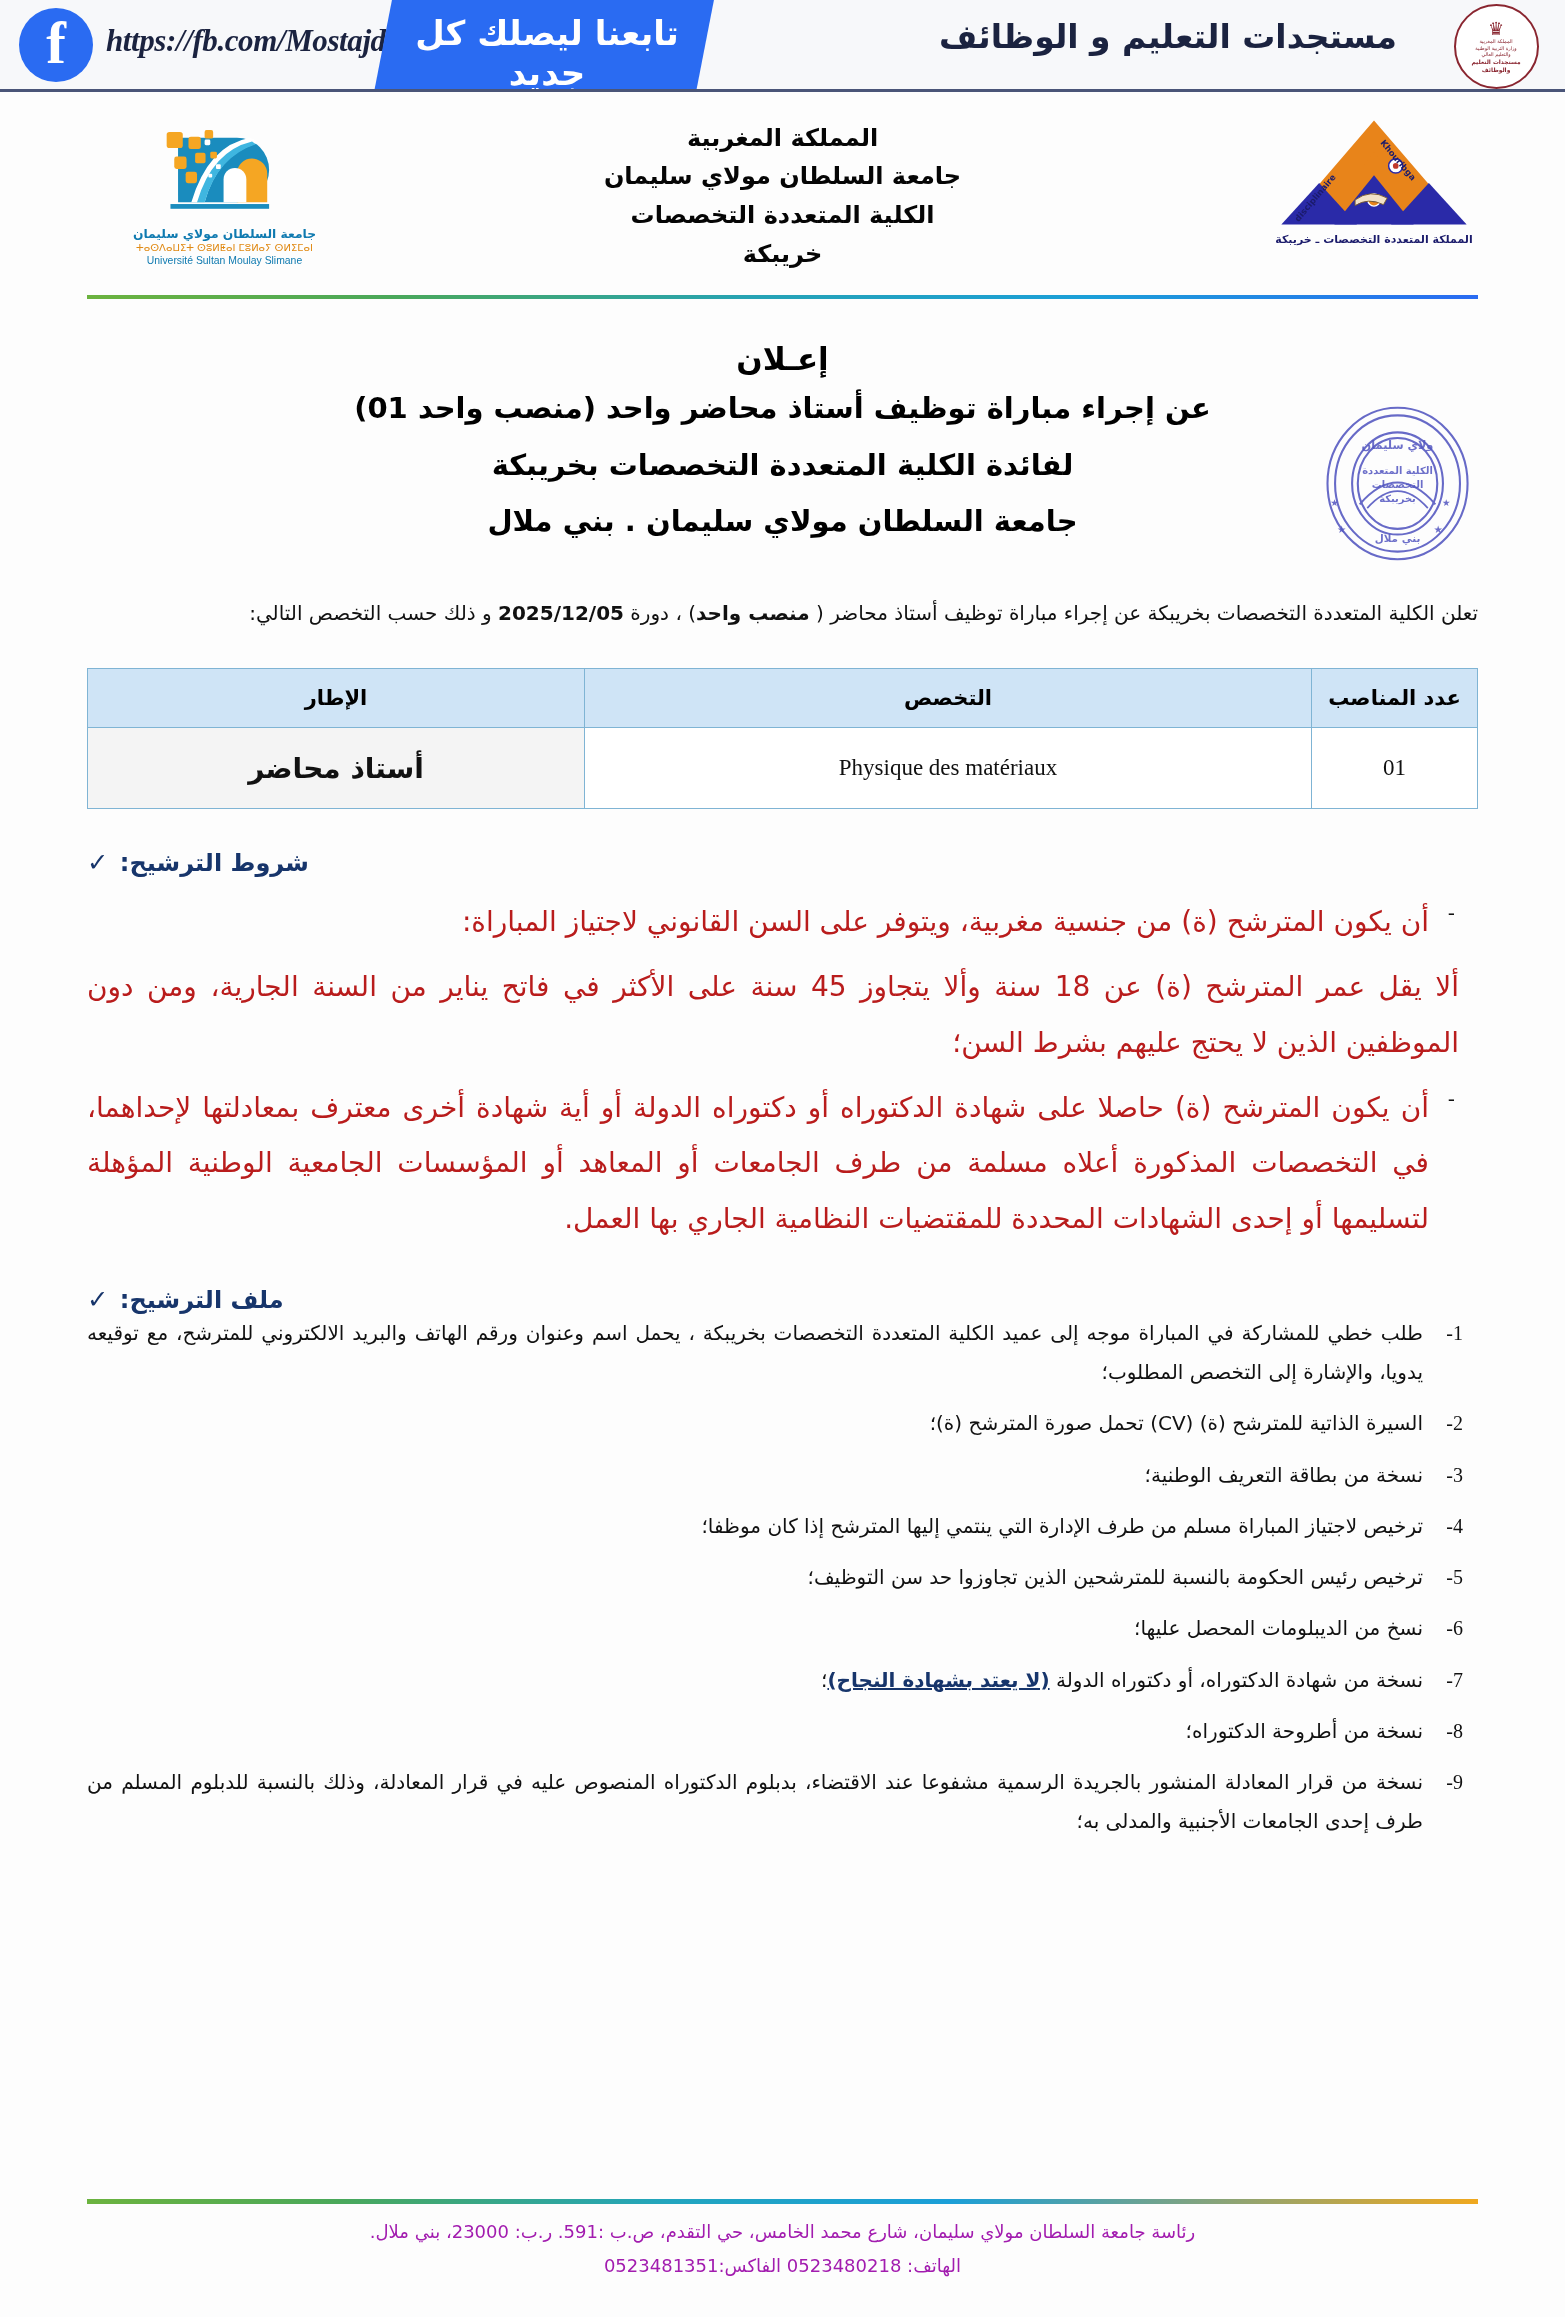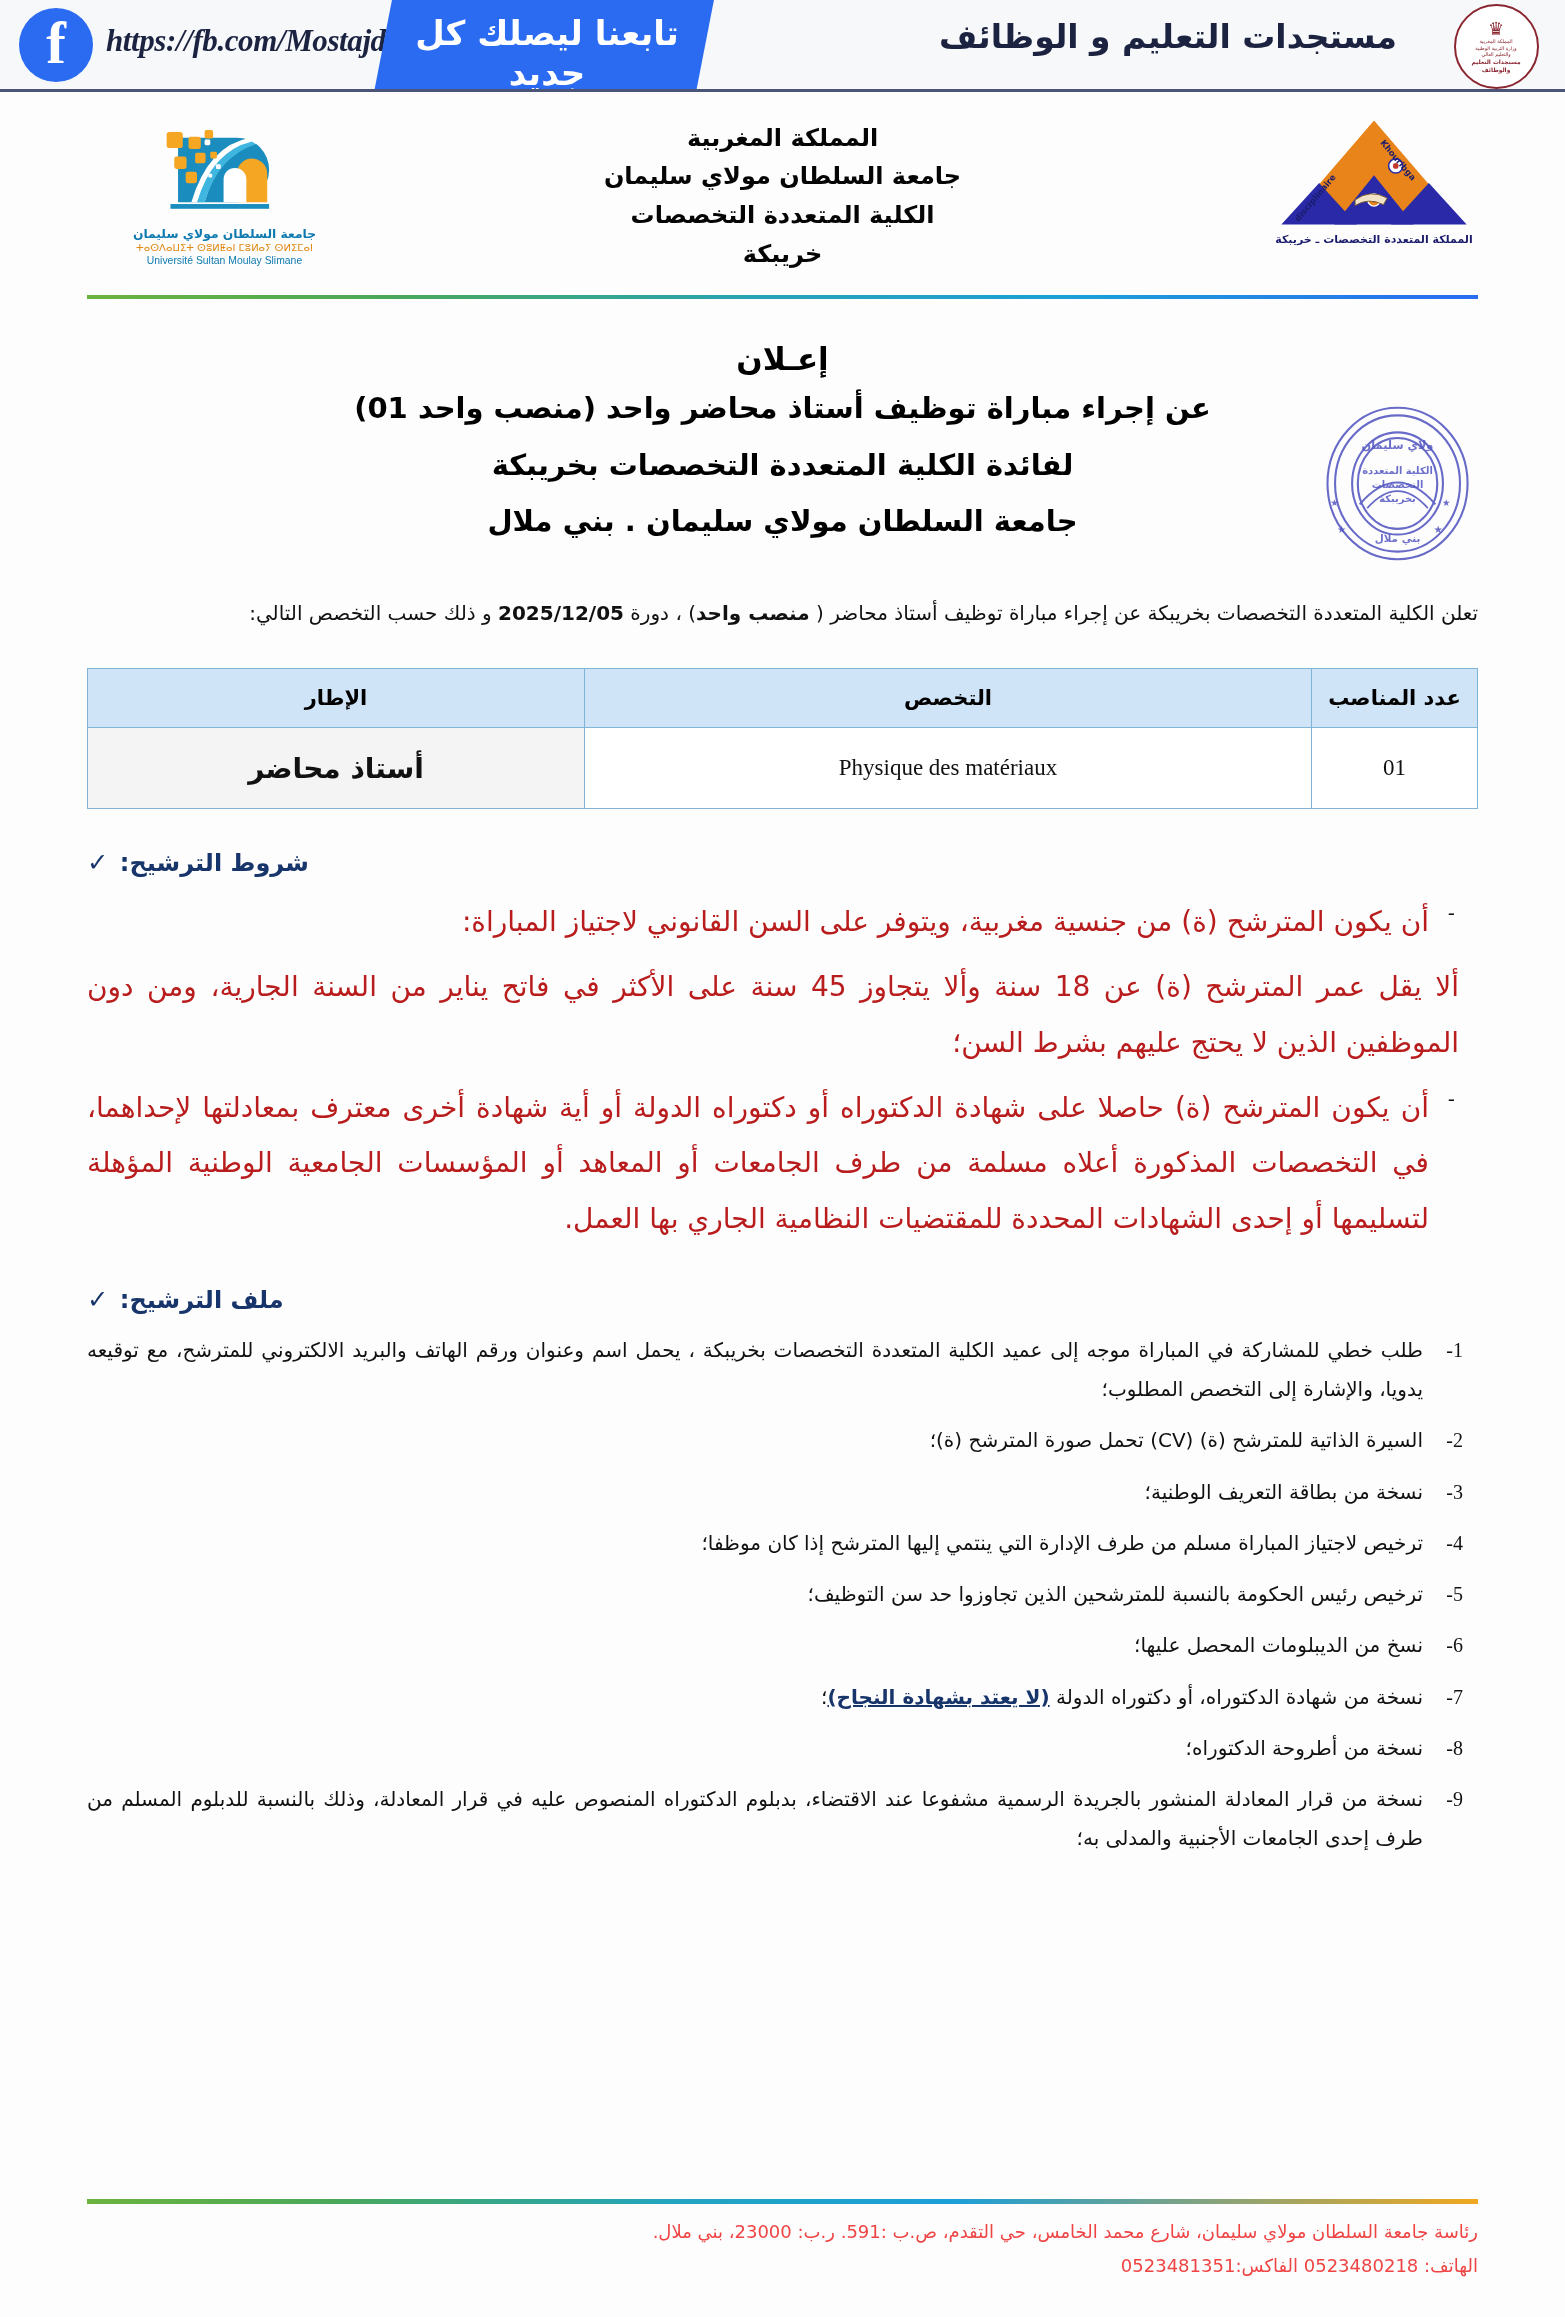--- a/index.html
+++ b/index.html
@@ -358,21 +358,20 @@
     font-size: 20px;
     color: #111;
   }
   ul.dashlist > li.nobullet { padding-right: 19px; }
   ul.dashlist > li.nobullet::before { content: ""; }
 
   
   ol.numlist {
     list-style: none;
     direction: rtl;
-    margin-top: 17px;
     padding: 0;
     counter-reset: nl;
   }
   ol.numlist > li {
     position: relative;
     counter-increment: nl;
     padding-right: 55px;
     margin-bottom: 12.3px;
     font-family: "DejaVu Sans", sans-serif;
     font-size: 20px;
@@ -403,24 +402,24 @@
     bottom: 114px;
     height: 4.7px;
     background: linear-gradient(to right, #6cb33f 0%, #4aa85a 18%, #22a5bf 42%, #1b9fd8 62%, #f0a81e 100%);
   }
   .footer {
     position: absolute;
     left: 87px;
     right: 87px;
     bottom: 36px;
     direction: rtl;
-    text-align: right;
+    text-align: center;
     font-family: "DejaVu Sans", sans-serif;
     font-size: 18px;
-    color: #ef4444;
+    color: #a21caf;
     line-height: 1.85;
   }
 </style>
 </head>
 <body>
 
 <div class="page">
 
   <div class="social-banner">
 

